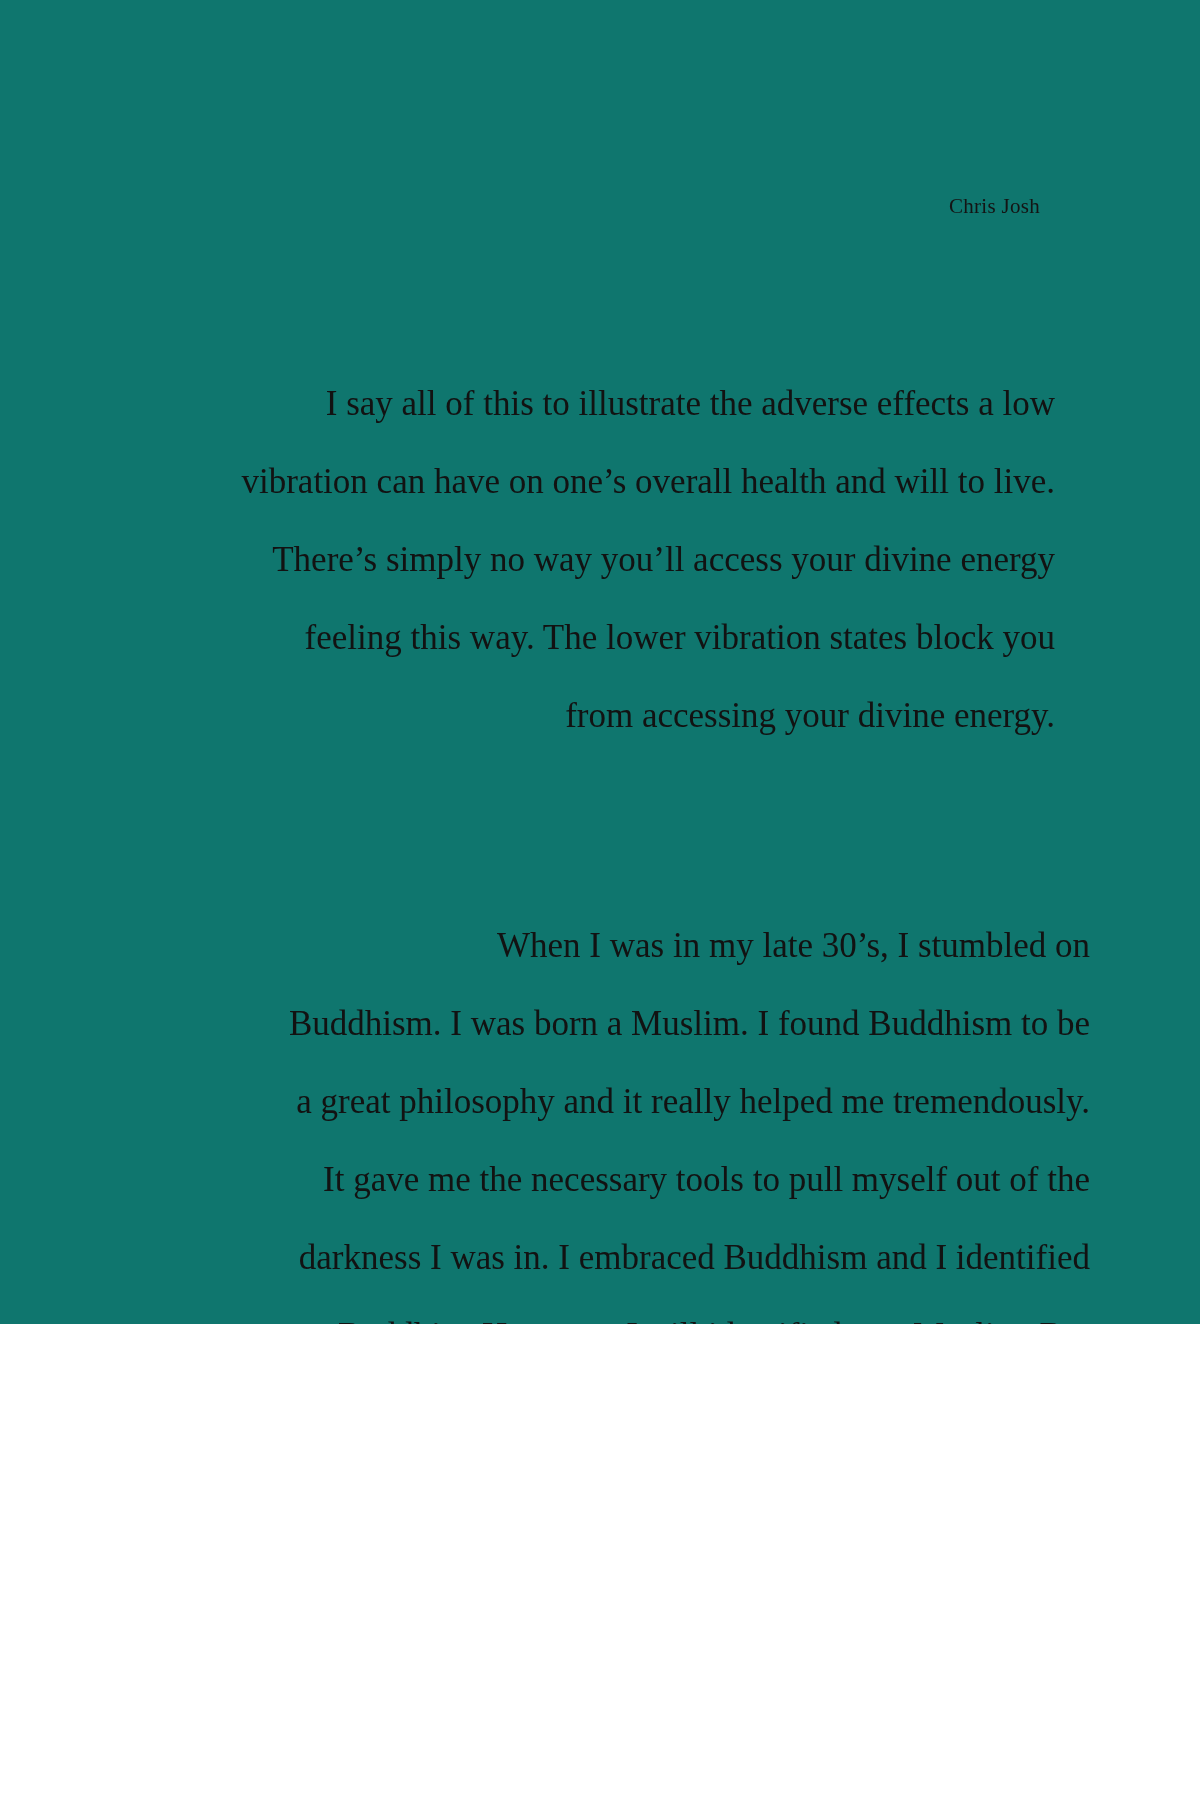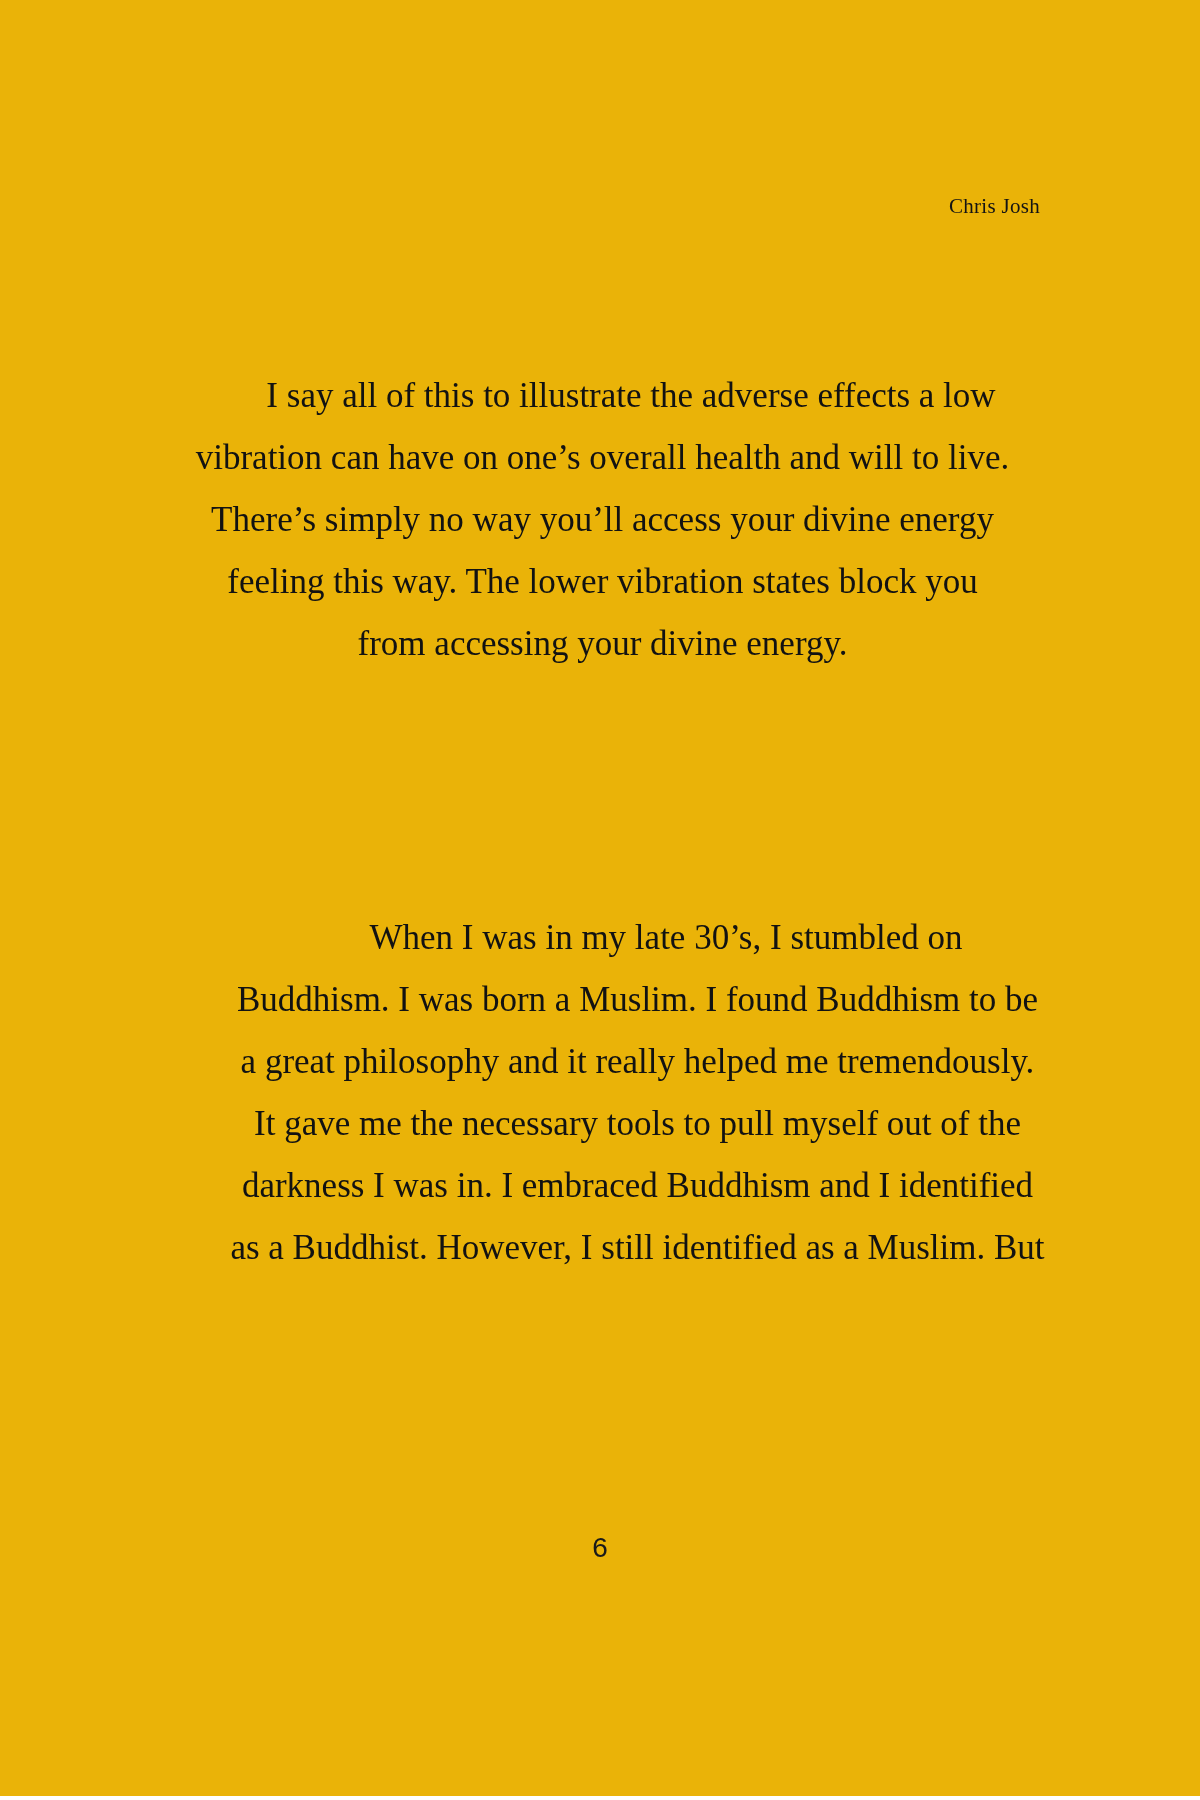--- a/index.html
+++ b/index.html
@@ -3,46 +3,46 @@
 <meta charset="utf-8">
 <style>
   html, body {
     margin: 0;
     padding: 0;
     background: #ffffff;
   }
   .page {
     position: relative;
     width: 1200px;
-    height: 1796px;
-    background: #eab308;
+    height: 1324px;
+    background: #0f766e;
     color: #131313;
     font-family: "Liberation Serif", serif;
     overflow: hidden;
   }
   .header-author {
     position: absolute;
     top: 192px;
     left: 150px;
     width: 890px;
     text-align: right;
     font-size: 21px;
     line-height: 28px;
     letter-spacing: 0.3px;
     color: #141414;
   }
   .body-paragraph {
     position: absolute;
     left: 150px;
     width: 905px;
     font-size: 35px;
-    line-height: 62px;
+    line-height: 78px;
     white-space: pre-line;
     text-indent: 57px;
-    text-align: center;
+    text-align: right;
     color: #121212;
   }
   .paragraph-1 { top: 365px; }
   .paragraph-2 { top: 907px; margin-left: 35px; }
   .page-number {
     position: absolute;
     top: 1531px;
     left: 0;
     width: 1200px;
     text-align: center;

